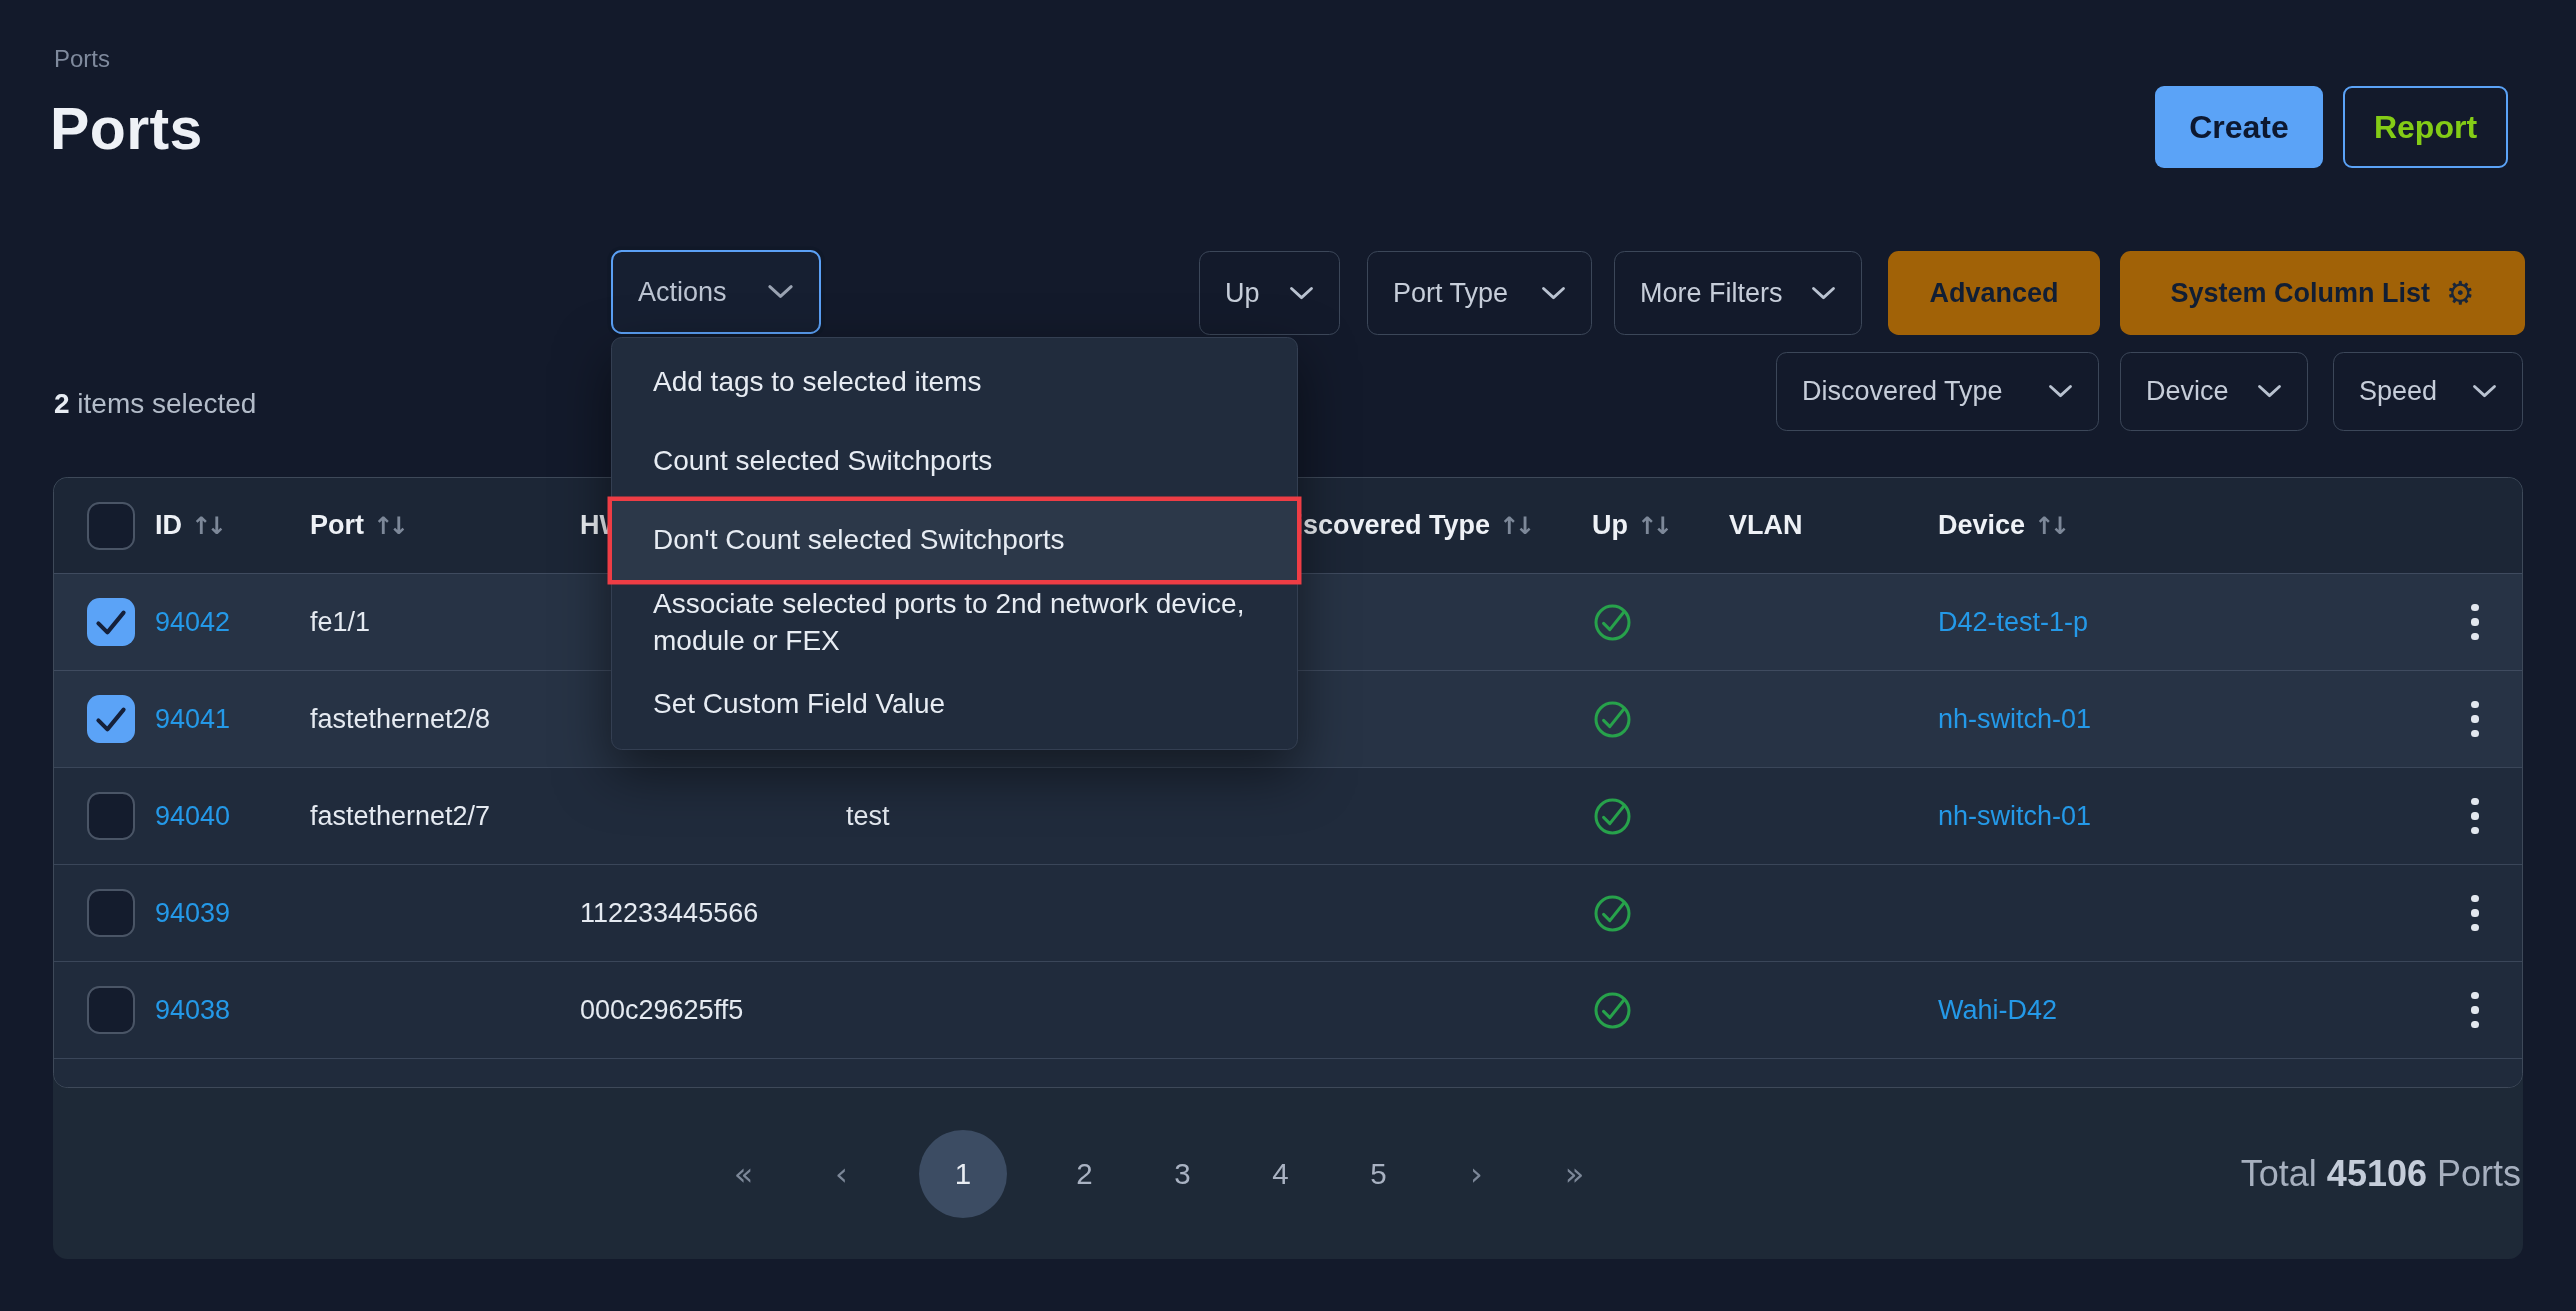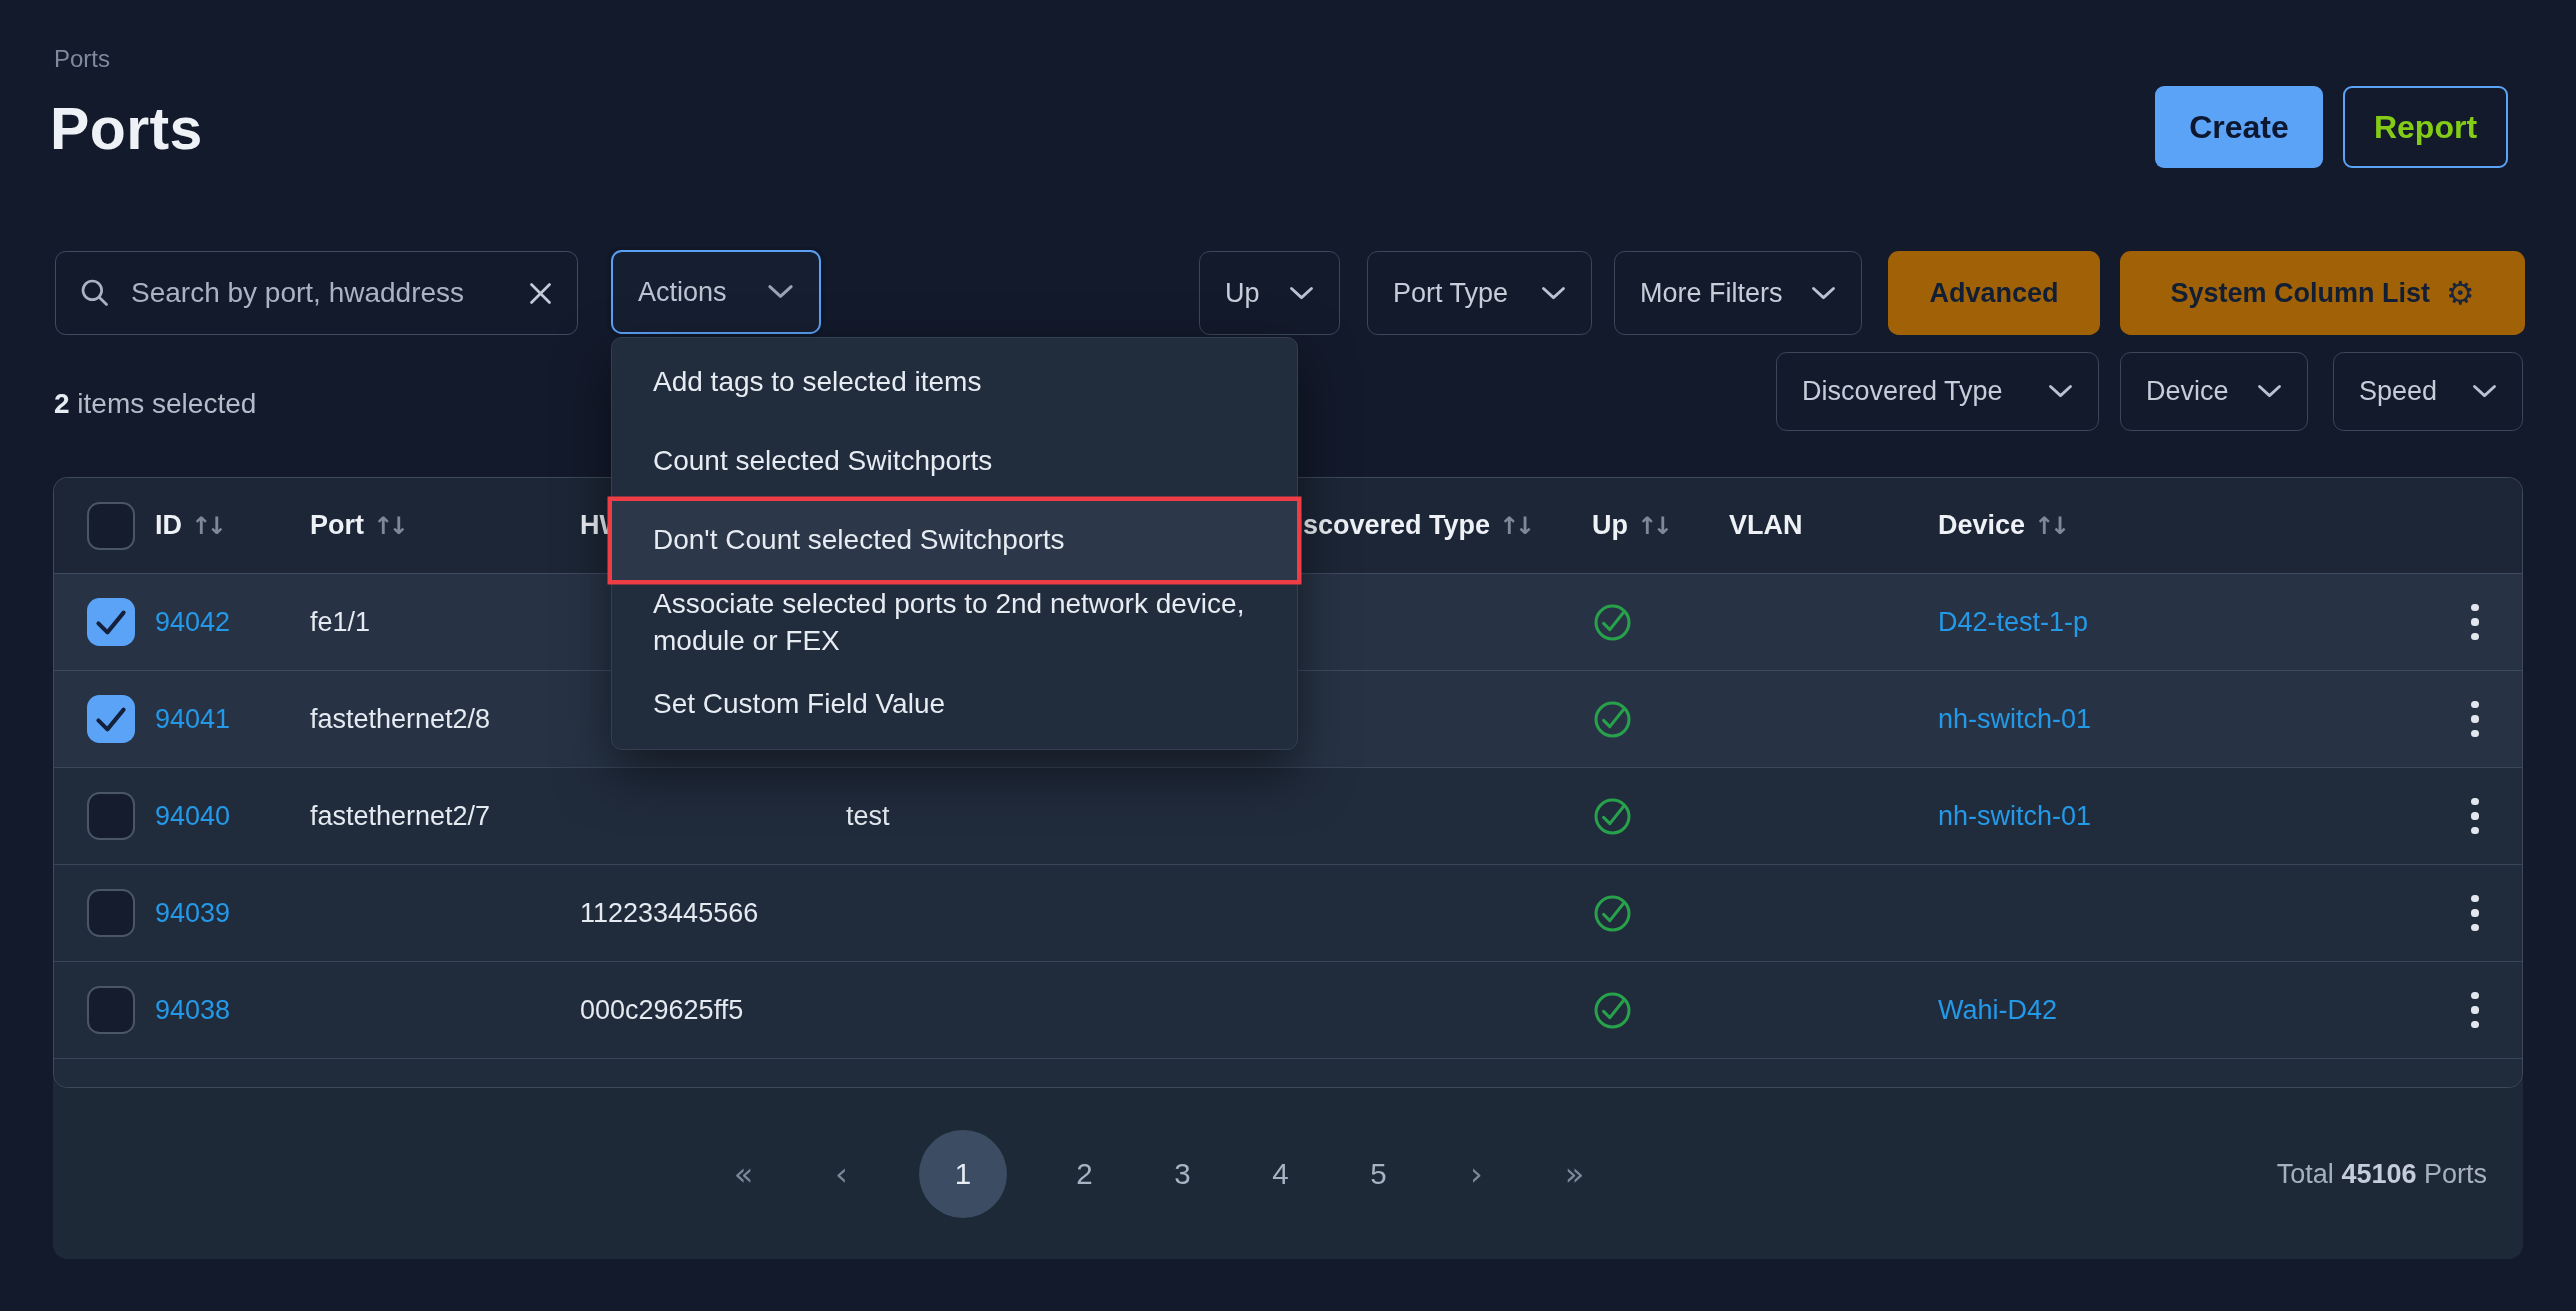--- a/index.html
+++ b/index.html
@@ -90,52 +90,37 @@
   .menu-item.highlighted{background:#2c3849;box-shadow:0 0 0 4.5px #ee3d45;position:relative;z-index:2;}
 
   
   .footer{left:53px;top:1088px;width:2470px;height:171px;}
   .pagination{position:absolute;left:1106px;top:50%;transform:translate(-50%,-50%);
     display:flex;align-items:center;gap:57px;}
   .pg{min-width:41px;text-align:center;font-size:29.5px;color:#a9b2c2;cursor:pointer;
     display:flex;align-items:center;justify-content:center;}
   .pg.arrow{color:#7c8798;font-size:32px;font-family:"DejaVu Sans",sans-serif;}
   .pg.active{width:88px;height:88px;min-width:88px;border-radius:50%;background:#3c4c63;color:#e9edf3;}
-  .total{position:absolute;right:36px;top:50%;transform:translateY(-50%);
-    font-size:27px;color:#a7b0bf;}
+  .total{position:absolute;right:2px;top:50%;transform:translateY(-50%);
+    font-size:36px;color:#a7b0bf;}
   .total b{color:#c5cdda;font-weight:700;}
 
   svg{display:block;}
 </style>
 </head>
 <body>
 
 <div class="page">
 
   <div class="abs breadcrumb">Ports</div>
   <div class="abs page-title">Ports</div>
 
   <div class="abs btn btn-create">Create</div>
   <div class="abs btn btn-report">Report</div>
 
-  <div class="abs search-box">
-    <span class="icon-btn">
-      <svg width="32" height="32" viewBox="0 0 36 36" fill="none">
-        <circle cx="15" cy="15" r="10.5" stroke="#a9b3c3" stroke-width="3"></circle>
-        <line x1="23" y1="23" x2="31" y2="31" stroke="#a9b3c3" stroke-width="3" stroke-linecap="round"></line>
-      </svg>
-    </span>
-    <input value="" placeholder="Search by port, hwaddress" style="">
-    <span class="icon-btn">
-      <svg width="27" height="27" viewBox="0 0 30 30">
-        <line x1="5" y1="5" x2="25" y2="25" stroke="#c3cbd8" stroke-width="3" stroke-linecap="round"></line>
-        <line x1="25" y1="5" x2="5" y2="25" stroke="#c3cbd8" stroke-width="3" stroke-linecap="round"></line>
-      </svg>
-    </span>
-  </div>
 
   <div class="abs drop-btn actions-btn">
     <span>Actions</span>
     <span class="chev">
       <svg width="27" height="16" viewBox="0 0 30 18" fill="none">
         <polyline points="3,3 15,14 27,3" stroke="#9aa3b2" stroke-width="3.4" stroke-linecap="round" stroke-linejoin="round"></polyline>
       </svg>
     </span>
   </div>
 

